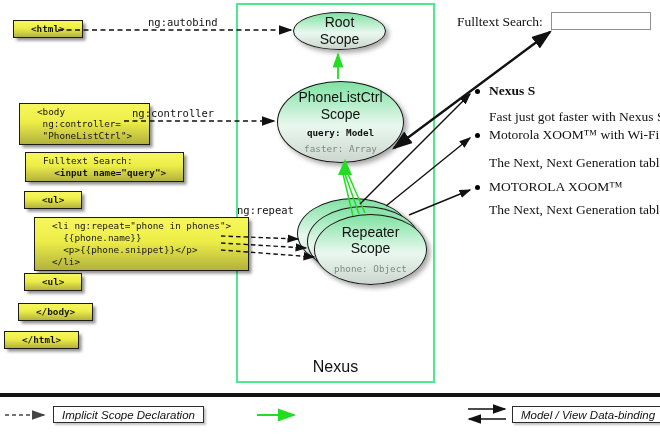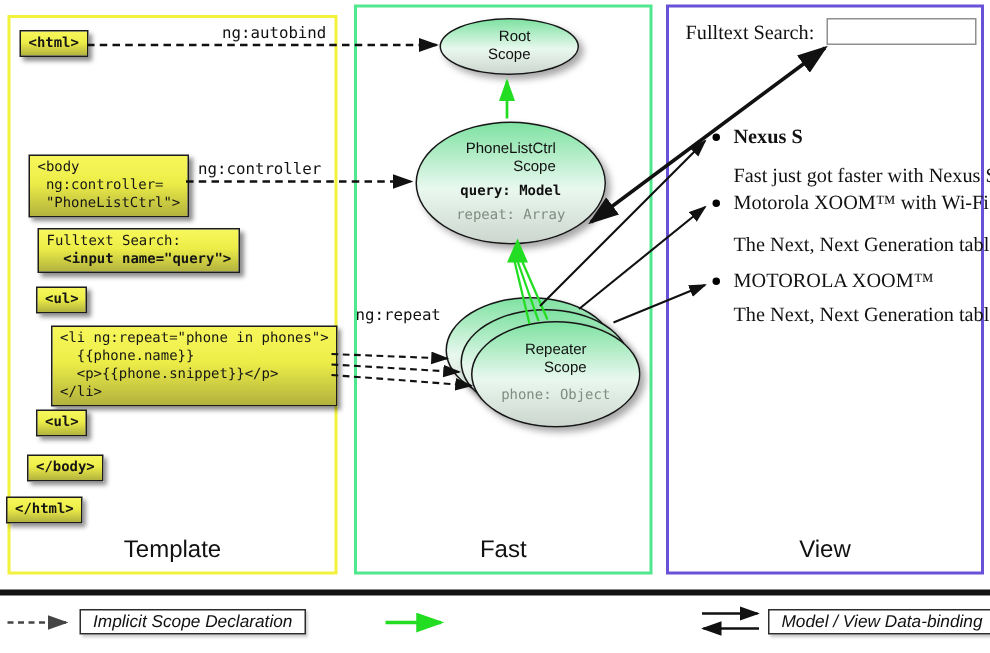--- a/index.html
+++ b/index.html
@@ -11,21 +11,21 @@
   .panel-template{left:5px;top:10px;width:216px;height:369px;border:2px solid #f2f23c;}
   .panel-model{left:236px;top:3px;width:195px;height:376px;border:2px solid #50e88e;}
   .panel-view{left:444px;top:3px;width:208px;height:376px;border:2px solid #6a52d8;}
   .panel-title{position:absolute;bottom:5px;left:0;width:100%;text-align:center;
                font-size:16px;color:#111;}
 
   
   .codebox{position:absolute;font-family:"DejaVu Sans Mono","Liberation Mono",monospace;
            font-size:9.3px;line-height:1.28;color:#151515;white-space:pre;
            background:linear-gradient(180deg,#f7f75c 0%,#eded48 45%,#b2b23e 100%);
-           border:1.5px solid #1c1c1c;padding:2px 5px;
+           border:1.5px solid #1c1c1c;padding:2px 17px;
            box-shadow:2.5px 2.5px 3px rgba(0,0,0,.45);}
   .b-bold{font-weight:bold;}
   .box-html{left:13px;top:20px;font-weight:bold;}
   .box-body{left:19px;top:103px;}
   .box-fulltext{left:25px;top:152px;}
   .box-ul1{left:24px;top:191px;font-weight:bold;}
   .box-li{left:34px;top:217px;}
   .box-ul2{left:24px;top:273px;font-weight:bold;}
   .box-bodyclose{left:18px;top:303px;font-weight:bold;}
   .box-htmlclose{left:4px;top:331px;font-weight:bold;}
@@ -36,21 +36,21 @@
   .lbl-autobind{left:148px;top:16px;}
   .lbl-controller{left:132px;top:107px;}
   .lbl-repeat{left:237px;top:204px;}
 
   
   .scope{position:absolute;border:1.6px solid #161616;border-radius:50%;
          background:linear-gradient(180deg,#7fe2a2 0%,#e9f8ef 55%,#ccd6cf 100%);
          box-shadow:3px 3px 5px rgba(0,0,0,.35);
          display:flex;flex-direction:column;align-items:center;justify-content:center;
          text-align:center;}
-  .scope-title{font-size:10px;line-height:1.2;color:#111;white-space:pre-line;text-align:right;}
+  .scope-title{font-size:14px;line-height:1.2;color:#111;white-space:pre-line;}
   .scope-mono{font-family:"DejaVu Sans Mono","Liberation Mono",monospace;font-size:9.3px;line-height:1.3;}
   .mono-bold{font-weight:bold;color:#111;}
   .mono-gray{color:#7e8c81;}
   .scope-root{left:293px;top:12px;width:91px;height:36px;}
   .scope-phonelist{left:277px;top:81px;width:125px;height:80px;}
   .scope-rep-back{left:297px;top:198px;width:111px;height:69px;}
   .scope-rep-mid{left:307px;top:206px;width:111px;height:69px;}
   .scope-rep-front{left:314px;top:214px;width:111px;height:69px;}
   .scope-phonelist .scope-mono{margin-top:4px;}
   .scope-rep-front .scope-mono{margin-top:6px;}
@@ -75,28 +75,22 @@
   .lg-1{left:53px;} .lg-2{left:305px;} .lg-3{left:512px;}
 
   
   #arrows{position:absolute;left:0;top:0;width:660px;height:435px;pointer-events:none;}
 </style>
 </head>
 <body>
 
 <div id="stage">
 
-  <div class="panel panel-template">
-    <div class="panel-title">Template</div>
-  </div>
   <div class="panel panel-model">
-    <div class="panel-title">Fast</div>
-  </div>
-  <div class="panel panel-view">
-    <div class="panel-title">View</div>
+    <div class="panel-title">Nexus</div>
   </div>
 
   <div class="codebox box-html">&lt;html&gt;</div>
   <div class="codebox box-body">&lt;body
  ng:controller=
  "PhoneListCtrl"&gt;</div>
   <div class="codebox box-fulltext"><span>Fulltext Search:</span>
 <span class="b-bold">  &lt;input name="query"&gt;</span></div>
   <div class="codebox box-ul1">&lt;ul&gt;</div>
   <div class="codebox box-li">&lt;li ng:repeat="phone in phones"&gt;
@@ -112,21 +106,21 @@
   <div class="edge-label lbl-repeat">ng:repeat</div>
 
   <div class="scope scope-root">
     <div class="scope-title">Root
 Scope</div>
   </div>
   <div class="scope scope-phonelist">
     <div class="scope-title">PhoneListCtrl
 Scope</div>
     <div class="scope-mono mono-bold">query: Model</div>
-    <div class="scope-mono mono-gray">repeat: Array</div>
+    <div class="scope-mono mono-gray">faster: Array</div>
   </div>
   <div class="scope scope-rep-back"></div>
   <div class="scope scope-rep-mid"></div>
   <div class="scope scope-rep-front">
     <div class="scope-title">Repeater
 Scope</div>
     <div class="scope-mono mono-gray">phone: Object</div>
   </div>
 
   <div class="serif view-search-label">Fulltext Search:</div>

